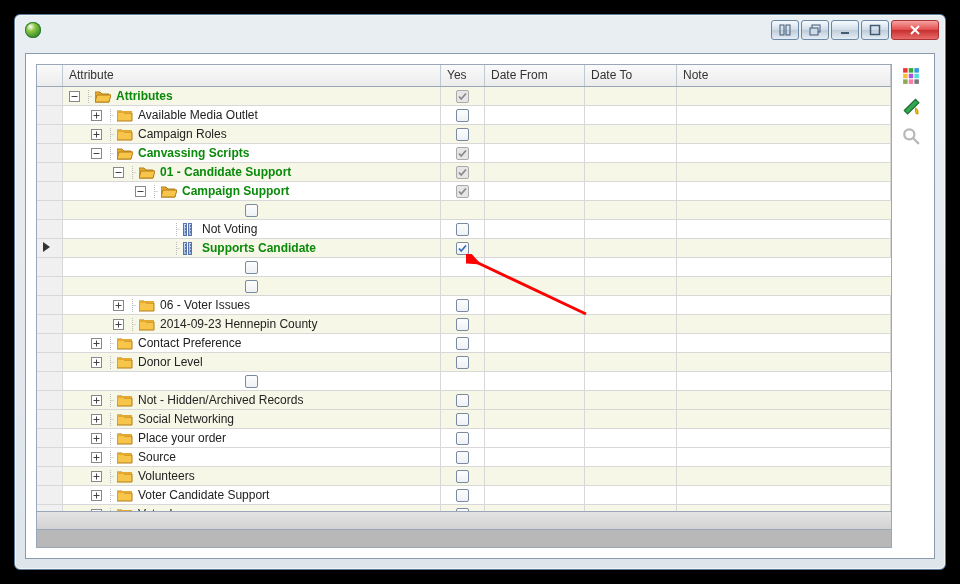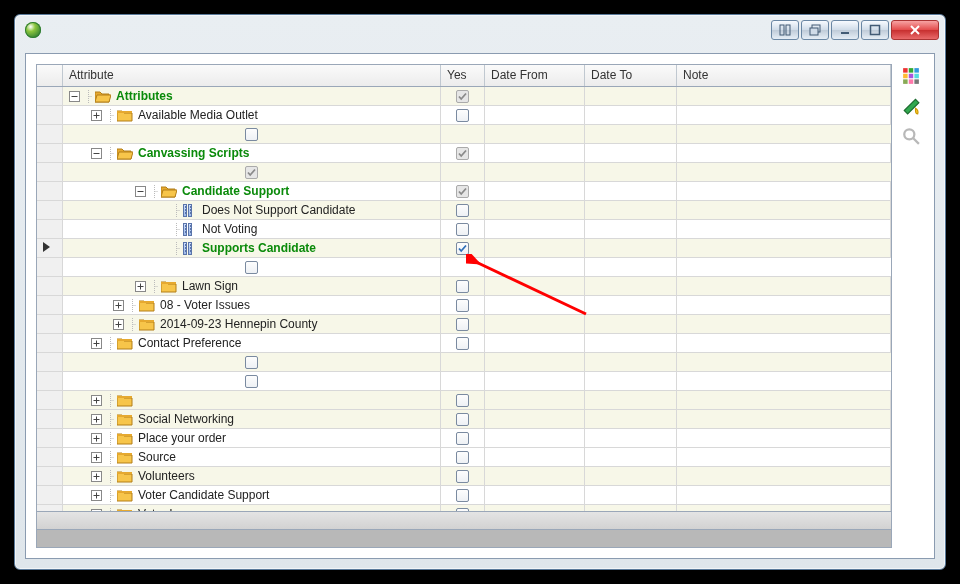--- a/index.html
+++ b/index.html
@@ -295,20 +295,41 @@
             </div>
             <div class="yes-cell">
               <div class="chk"></div>
             </div>
             <div></div>
             <div></div>
             <div></div>
           </div>
           <div class="row alt">
             <div class="sel-cell"></div>
+            <div class="attr-cell" style="--indent: 28px;">
+              <div class="expander">
+                <svg viewBox="0 0 7 7">
+                  <line x1="3.5" y1="0.5" x2="3.5" y2="6.5" stroke="#444"></line>
+                  <line x1="0.5" y1="3.5" x2="6.5" y2="3.5" stroke="#444"></line>
+                </svg>
+              </div>
+              <div class="dots">
+                <svg width="7" height="13" viewBox="0 0 7 13">
+                  <line x1="3.5" y1="0" x2="3.5" y2="13" stroke="#bbb" stroke-dasharray="1 1"></line>
+                  <line x1="3.5" y1="6.5" x2="7" y2="6.5" stroke="#bbb" stroke-dasharray="1 1"></line>
+                </svg>
+              </div>
+              <div class="icon-folder">
+                <svg viewBox="0 0 16 13">
+                  <path d="M0 2 L5 2 L7 4 L15 4 L15 12 L0 12 Z" fill="#f7c54a" stroke="#b37f18"></path>
+                  <rect x="0" y="2" width="15" height="2" fill="#e6a92f"></rect>
+                </svg>
+              </div>
+              <span class="attr-label">Campaign Roles</span>
+            </div>
             <div class="yes-cell">
               <div class="chk"></div>
             </div>
             <div></div>
             <div></div>
             <div></div>
           </div>
           <div class="row">
             <div class="sel-cell"></div>
             <div class="attr-cell" style="--indent: 28px;">
@@ -337,20 +358,40 @@
                   <path d="M1 4.5 L3.2 7 L8 1.5" fill="none" stroke="#8a8a8a" stroke-width="1.8"></path>
                 </svg>
               </div>
             </div>
             <div></div>
             <div></div>
             <div></div>
           </div>
           <div class="row alt">
             <div class="sel-cell"></div>
+            <div class="attr-cell" style="--indent: 50px;">
+              <div class="expander">
+                <svg viewBox="0 0 7 7">
+                  <line x1="0.5" y1="3.5" x2="6.5" y2="3.5" stroke="#444"></line>
+                </svg>
+              </div>
+              <div class="dots">
+                <svg width="7" height="13" viewBox="0 0 7 13">
+                  <line x1="3.5" y1="0" x2="3.5" y2="13" stroke="#bbb" stroke-dasharray="1 1"></line>
+                  <line x1="3.5" y1="6.5" x2="7" y2="6.5" stroke="#bbb" stroke-dasharray="1 1"></line>
+                </svg>
+              </div>
+              <div class="icon-folder">
+                <svg viewBox="0 0 16 13">
+                  <path d="M0 2 L5 2 L7 4 L14 4 L14 12 L0 12 Z" fill="#e6a92f" stroke="#b37f18"></path>
+                  <path d="M2 5 L16 5 L14 12 L0 12 Z" fill="#f7c54a" stroke="#b37f18"></path>
+                </svg>
+              </div>
+              <span class="attr-label green">01 - Candidate Support</span>
+            </div>
             <div class="yes-cell">
               <div class="chk disabled">
                 <svg viewBox="0 0 9 9">
                   <path d="M1 4.5 L3.2 7 L8 1.5" fill="none" stroke="#8a8a8a" stroke-width="1.8"></path>
                 </svg>
               </div>
             </div>
             <div></div>
             <div></div>
             <div></div>
@@ -368,57 +409,35 @@
                   <line x1="3.5" y1="0" x2="3.5" y2="13" stroke="#bbb" stroke-dasharray="1 1"></line>
                   <line x1="3.5" y1="6.5" x2="7" y2="6.5" stroke="#bbb" stroke-dasharray="1 1"></line>
                 </svg>
               </div>
               <div class="icon-folder">
                 <svg viewBox="0 0 16 13">
                   <path d="M0 2 L5 2 L7 4 L14 4 L14 12 L0 12 Z" fill="#e6a92f" stroke="#b37f18"></path>
                   <path d="M2 5 L16 5 L14 12 L0 12 Z" fill="#f7c54a" stroke="#b37f18"></path>
                 </svg>
               </div>
-              <span class="attr-label green">Candidate Support</span>
+              <span class="attr-label green">Campaign Support</span>
             </div>
             <div class="yes-cell">
               <div class="chk disabled">
                 <svg viewBox="0 0 9 9">
                   <path d="M1 4.5 L3.2 7 L8 1.5" fill="none" stroke="#8a8a8a" stroke-width="1.8"></path>
                 </svg>
               </div>
             </div>
             <div></div>
             <div></div>
             <div></div>
           </div>
           <div class="row alt">
             <div class="sel-cell"></div>
-            <div class="attr-cell" style="--indent: 94px;">
-              <div class="expander none"></div>
-              <div class="dots">
-                <svg width="7" height="13" viewBox="0 0 7 13">
-                  <line x1="3.5" y1="0" x2="3.5" y2="13" stroke="#bbb" stroke-dasharray="1 1"></line>
-                  <line x1="3.5" y1="6.5" x2="7" y2="6.5" stroke="#bbb" stroke-dasharray="1 1"></line>
-                </svg>
-              </div>
-              <div class="icon-item">
-                <div class="bar">
-                  <div class="sq"></div>
-                  <div class="sq"></div>
-                  <div class="sq"></div>
-                </div>
-                <div class="bar">
-                  <div class="sq"></div>
-                  <div class="sq"></div>
-                  <div class="sq"></div>
-                </div>
-              </div>
-              <span class="attr-label">Does Not Support Candidate</span>
-            </div>
             <div class="yes-cell">
               <div class="chk"></div>
             </div>
             <div></div>
             <div></div>
             <div></div>
           </div>
           <div class="row">
             <div class="sel-cell"></div>
             <div class="attr-cell" style="--indent: 94px;">
@@ -491,41 +510,20 @@
             <div class="sel-cell"></div>
             <div class="yes-cell">
               <div class="chk"></div>
             </div>
             <div></div>
             <div></div>
             <div></div>
           </div>
           <div class="row alt">
             <div class="sel-cell"></div>
-            <div class="attr-cell" style="--indent: 72px;">
-              <div class="expander">
-                <svg viewBox="0 0 7 7">
-                  <line x1="3.5" y1="0.5" x2="3.5" y2="6.5" stroke="#444"></line>
-                  <line x1="0.5" y1="3.5" x2="6.5" y2="3.5" stroke="#444"></line>
-                </svg>
-              </div>
-              <div class="dots">
-                <svg width="7" height="13" viewBox="0 0 7 13">
-                  <line x1="3.5" y1="0" x2="3.5" y2="13" stroke="#bbb" stroke-dasharray="1 1"></line>
-                  <line x1="3.5" y1="6.5" x2="7" y2="6.5" stroke="#bbb" stroke-dasharray="1 1"></line>
-                </svg>
-              </div>
-              <div class="icon-folder">
-                <svg viewBox="0 0 16 13">
-                  <path d="M0 2 L5 2 L7 4 L15 4 L15 12 L0 12 Z" fill="#f7c54a" stroke="#b37f18"></path>
-                  <rect x="0" y="2" width="15" height="2" fill="#e6a92f"></rect>
-                </svg>
-              </div>
-              <span class="attr-label">Lawn Sign</span>
-            </div>
             <div class="yes-cell">
               <div class="chk"></div>
             </div>
             <div></div>
             <div></div>
             <div></div>
           </div>
           <div class="row">
             <div class="sel-cell"></div>
             <div class="attr-cell" style="--indent: 50px;">
@@ -540,21 +538,21 @@
                   <line x1="3.5" y1="0" x2="3.5" y2="13" stroke="#bbb" stroke-dasharray="1 1"></line>
                   <line x1="3.5" y1="6.5" x2="7" y2="6.5" stroke="#bbb" stroke-dasharray="1 1"></line>
                 </svg>
               </div>
               <div class="icon-folder">
                 <svg viewBox="0 0 16 13">
                   <path d="M0 2 L5 2 L7 4 L15 4 L15 12 L0 12 Z" fill="#f7c54a" stroke="#b37f18"></path>
                   <rect x="0" y="2" width="15" height="2" fill="#e6a92f"></rect>
                 </svg>
               </div>
-              <span class="attr-label">08 - Voter Issues</span>
+              <span class="attr-label">06 - Voter Issues</span>
             </div>
             <div class="yes-cell">
               <div class="chk"></div>
             </div>
             <div></div>
             <div></div>
             <div></div>
           </div>
           <div class="row alt">
             <div class="sel-cell"></div>
@@ -611,57 +609,79 @@
             </div>
             <div class="yes-cell">
               <div class="chk"></div>
             </div>
             <div></div>
             <div></div>
             <div></div>
           </div>
           <div class="row alt">
             <div class="sel-cell"></div>
-            <div class="yes-cell">
-              <div class="chk"></div>
-            </div>
-            <div></div>
-            <div></div>
-            <div></div>
-          </div>
-          <div class="row">
-            <div class="sel-cell"></div>
-            <div class="yes-cell">
-              <div class="chk"></div>
-            </div>
-            <div></div>
-            <div></div>
-            <div></div>
-          </div>
-          <div class="row alt">
-            <div class="sel-cell"></div>
-            <div class="attr-cell" style="--indent: 28px;">
-              <div class="expander">
-                <svg viewBox="0 0 7 7">
-                  <line x1="3.5" y1="0.5" x2="3.5" y2="6.5" stroke="#444"></line>
-                  <line x1="0.5" y1="3.5" x2="6.5" y2="3.5" stroke="#444"></line>
-                </svg>
-              </div>
-              <div class="dots">
-                <svg width="7" height="13" viewBox="0 0 7 13">
-                  <line x1="3.5" y1="0" x2="3.5" y2="13" stroke="#bbb" stroke-dasharray="1 1"></line>
-                  <line x1="3.5" y1="6.5" x2="7" y2="6.5" stroke="#bbb" stroke-dasharray="1 1"></line>
-                </svg>
-              </div>
-              <div class="icon-folder">
-                <svg viewBox="0 0 16 13">
-                  <path d="M0 2 L5 2 L7 4 L15 4 L15 12 L0 12 Z" fill="#f7c54a" stroke="#b37f18"></path>
-                  <rect x="0" y="2" width="15" height="2" fill="#e6a92f"></rect>
-                </svg>
-              </div>
+            <div class="attr-cell" style="--indent: 28px;">
+              <div class="expander">
+                <svg viewBox="0 0 7 7">
+                  <line x1="3.5" y1="0.5" x2="3.5" y2="6.5" stroke="#444"></line>
+                  <line x1="0.5" y1="3.5" x2="6.5" y2="3.5" stroke="#444"></line>
+                </svg>
+              </div>
+              <div class="dots">
+                <svg width="7" height="13" viewBox="0 0 7 13">
+                  <line x1="3.5" y1="0" x2="3.5" y2="13" stroke="#bbb" stroke-dasharray="1 1"></line>
+                  <line x1="3.5" y1="6.5" x2="7" y2="6.5" stroke="#bbb" stroke-dasharray="1 1"></line>
+                </svg>
+              </div>
+              <div class="icon-folder">
+                <svg viewBox="0 0 16 13">
+                  <path d="M0 2 L5 2 L7 4 L15 4 L15 12 L0 12 Z" fill="#f7c54a" stroke="#b37f18"></path>
+                  <rect x="0" y="2" width="15" height="2" fill="#e6a92f"></rect>
+                </svg>
+              </div>
+              <span class="attr-label">Donor Level</span>
+            </div>
+            <div class="yes-cell">
+              <div class="chk"></div>
+            </div>
+            <div></div>
+            <div></div>
+            <div></div>
+          </div>
+          <div class="row">
+            <div class="sel-cell"></div>
+            <div class="yes-cell">
+              <div class="chk"></div>
+            </div>
+            <div></div>
+            <div></div>
+            <div></div>
+          </div>
+          <div class="row alt">
+            <div class="sel-cell"></div>
+            <div class="attr-cell" style="--indent: 28px;">
+              <div class="expander">
+                <svg viewBox="0 0 7 7">
+                  <line x1="3.5" y1="0.5" x2="3.5" y2="6.5" stroke="#444"></line>
+                  <line x1="0.5" y1="3.5" x2="6.5" y2="3.5" stroke="#444"></line>
+                </svg>
+              </div>
+              <div class="dots">
+                <svg width="7" height="13" viewBox="0 0 7 13">
+                  <line x1="3.5" y1="0" x2="3.5" y2="13" stroke="#bbb" stroke-dasharray="1 1"></line>
+                  <line x1="3.5" y1="6.5" x2="7" y2="6.5" stroke="#bbb" stroke-dasharray="1 1"></line>
+                </svg>
+              </div>
+              <div class="icon-folder">
+                <svg viewBox="0 0 16 13">
+                  <path d="M0 2 L5 2 L7 4 L15 4 L15 12 L0 12 Z" fill="#f7c54a" stroke="#b37f18"></path>
+                  <rect x="0" y="2" width="15" height="2" fill="#e6a92f"></rect>
+                </svg>
+              </div>
+              <span class="attr-label">Not - Hidden/Archived Records</span>
             </div>
             <div class="yes-cell">
               <div class="chk"></div>
             </div>
             <div></div>
             <div></div>
             <div></div>
           </div>
           <div class="row alt">
             <div class="sel-cell"></div>

